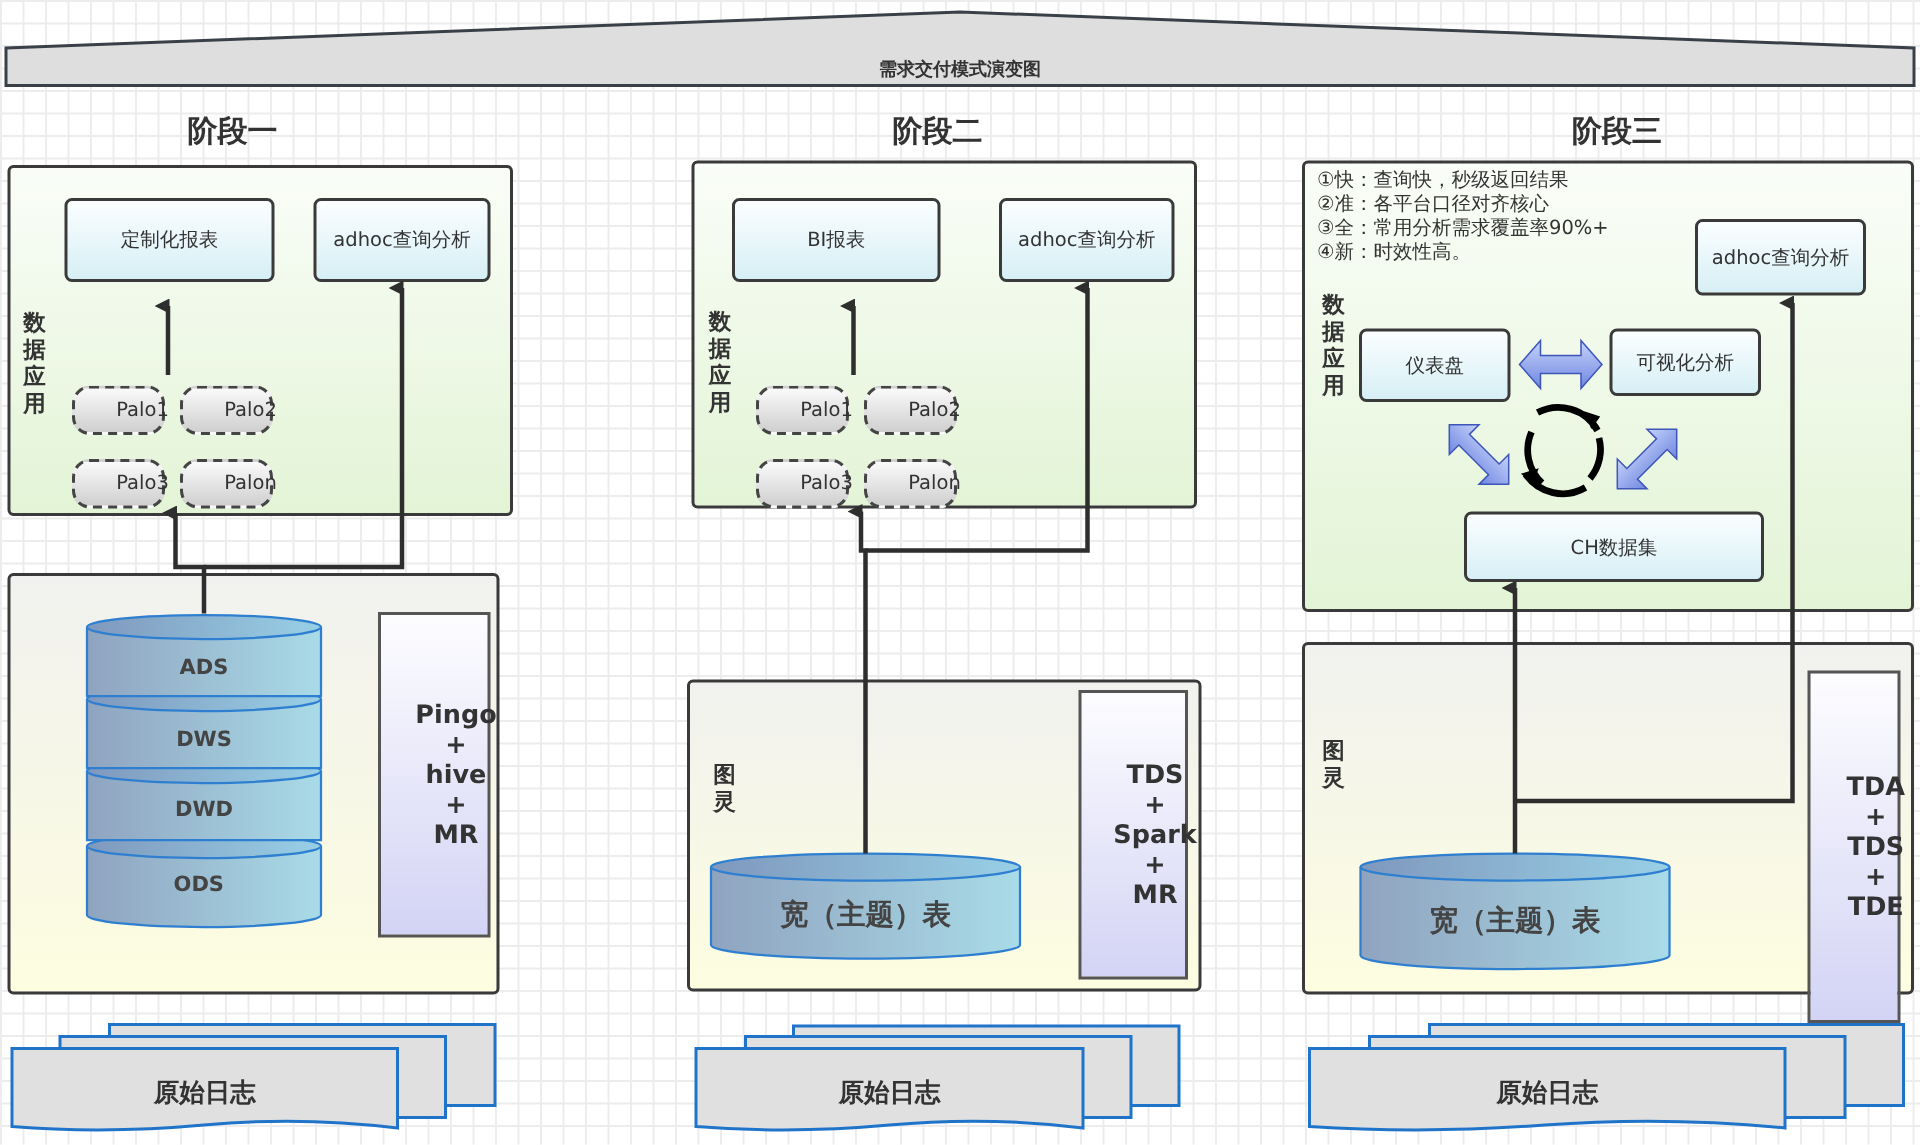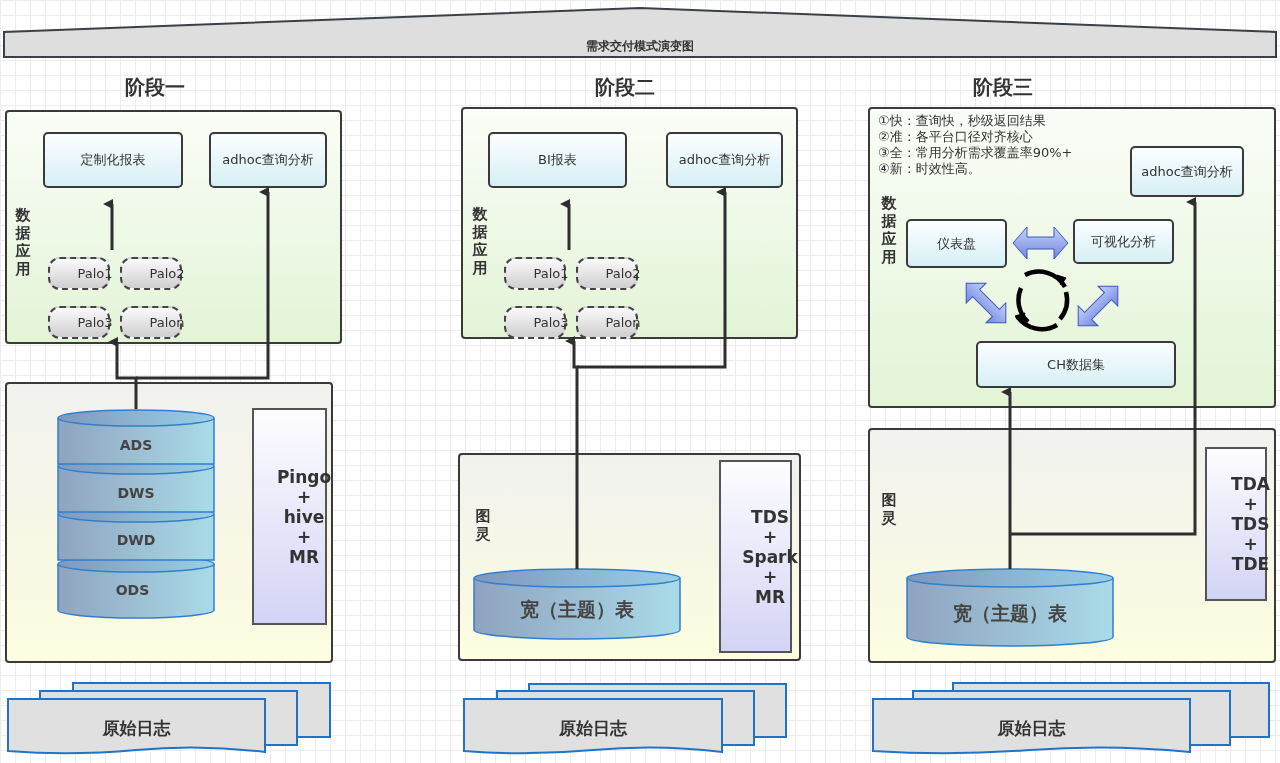--- a/index.html
+++ b/index.html
@@ -66,21 +66,21 @@
 </head>
 <body>
 
 <svg id="banner-svg" width="1280" height="60">
   <polygon points="4,32 640,8 1276,32 1276,57 4,57" fill="#dedede" stroke="#3a4048" stroke-width="2"></polygon>
 </svg>
 <div class="banner-title">需求交付模式演变图</div>
 
 <div class="stage-title" style="left:55px; top:74px;">阶段一</div>
 <div class="stage-title" style="left:525px; top:74px;">阶段二</div>
-<div class="stage-title" style="left:903px; top:74px;font-family:Liberation Mono, monospace;">阶段三</div>
+<div class="stage-title" style="left:978px; top:74px;font-family:Liberation Mono, monospace;">阶段三</div>
 
 <div class="panel app" style="left:5px; top:110px; width:337px; height:234px;"></div>
 <div class="vlabel" style="left:14px; top:206px;">数据应用</div>
 <div class="box" style="left:43px; top:132px; width:140px; height:56px;">定制化报表</div>
 <div class="box" style="left:209px; top:132px; width:118px; height:56px;">adhoc查询分析</div>
 <div class="palo" style="left:48px; top:257px;">Palo1</div>
 <div class="palo" style="left:120px; top:257px;">Palo2</div>
 <div class="palo" style="left:48px; top:306px;">Palo3</div>
 <div class="palo" style="left:120px; top:306px;">Palon</div>
 
@@ -125,21 +125,21 @@
   <div>④新：时效性高。</div>
 </div>
 <div class="vlabel" style="left:880px; top:194px;">数据应用</div>
 <div class="box" style="left:1130px; top:146px; width:114px; height:51px;">adhoc查询分析</div>
 <div class="box" style="left:906px; top:219px; width:101px; height:49px;">仪表盘</div>
 <div class="box" style="left:1073px; top:219px; width:101px; height:45px;">可视化分析</div>
 <div class="box" style="left:976px; top:341px; width:200px; height:47px;">CH数据集</div>
 
 <div class="panel dw" style="left:868px; top:428px; width:408px; height:235px;"></div>
 <div class="vlabel" style="left:880px; top:491px; font-weight:bold;">图灵</div>
-<div class="engine" style="left:1205px; top:447px; width:62px; height:154px;">
+<div class="engine" style="left:1205px; top:447px; width:62px; height:235px;">
   <div>
     <span>TDA</span>
     <span>+</span>
     <span>TDS</span>
     <span>+</span>
     <span>TDE</span>
   </div>
 </div>
 
 <svg class="overlay" width="1280" height="763">

